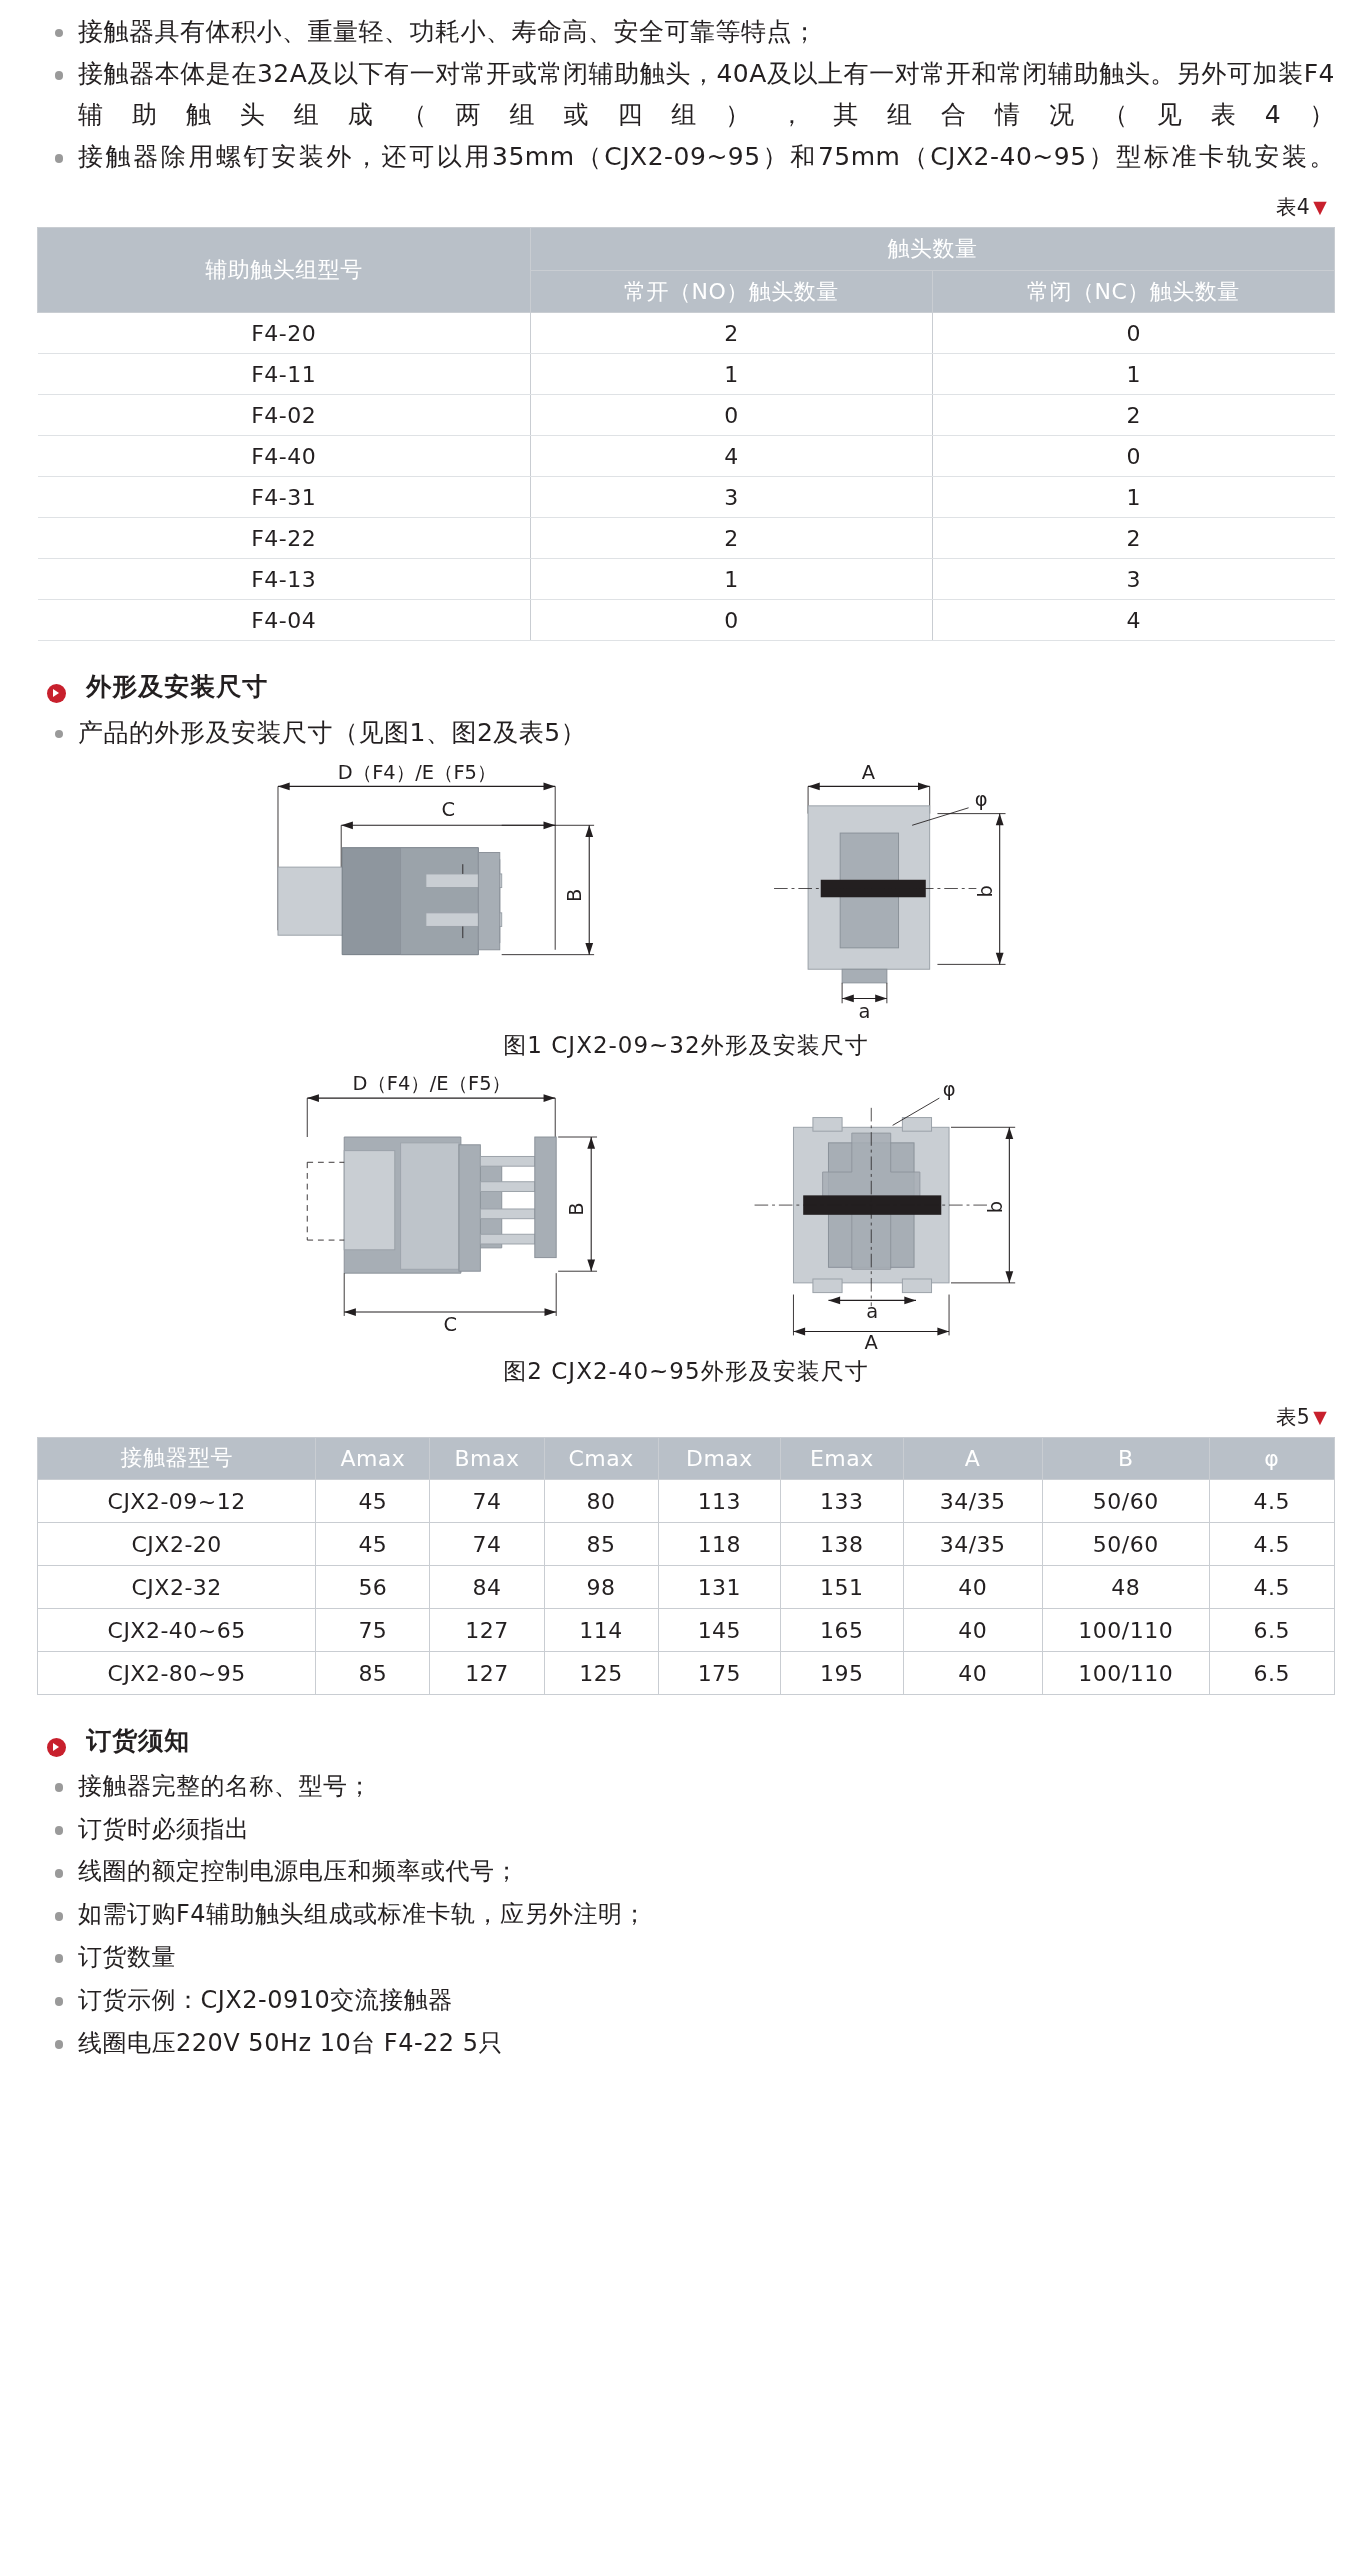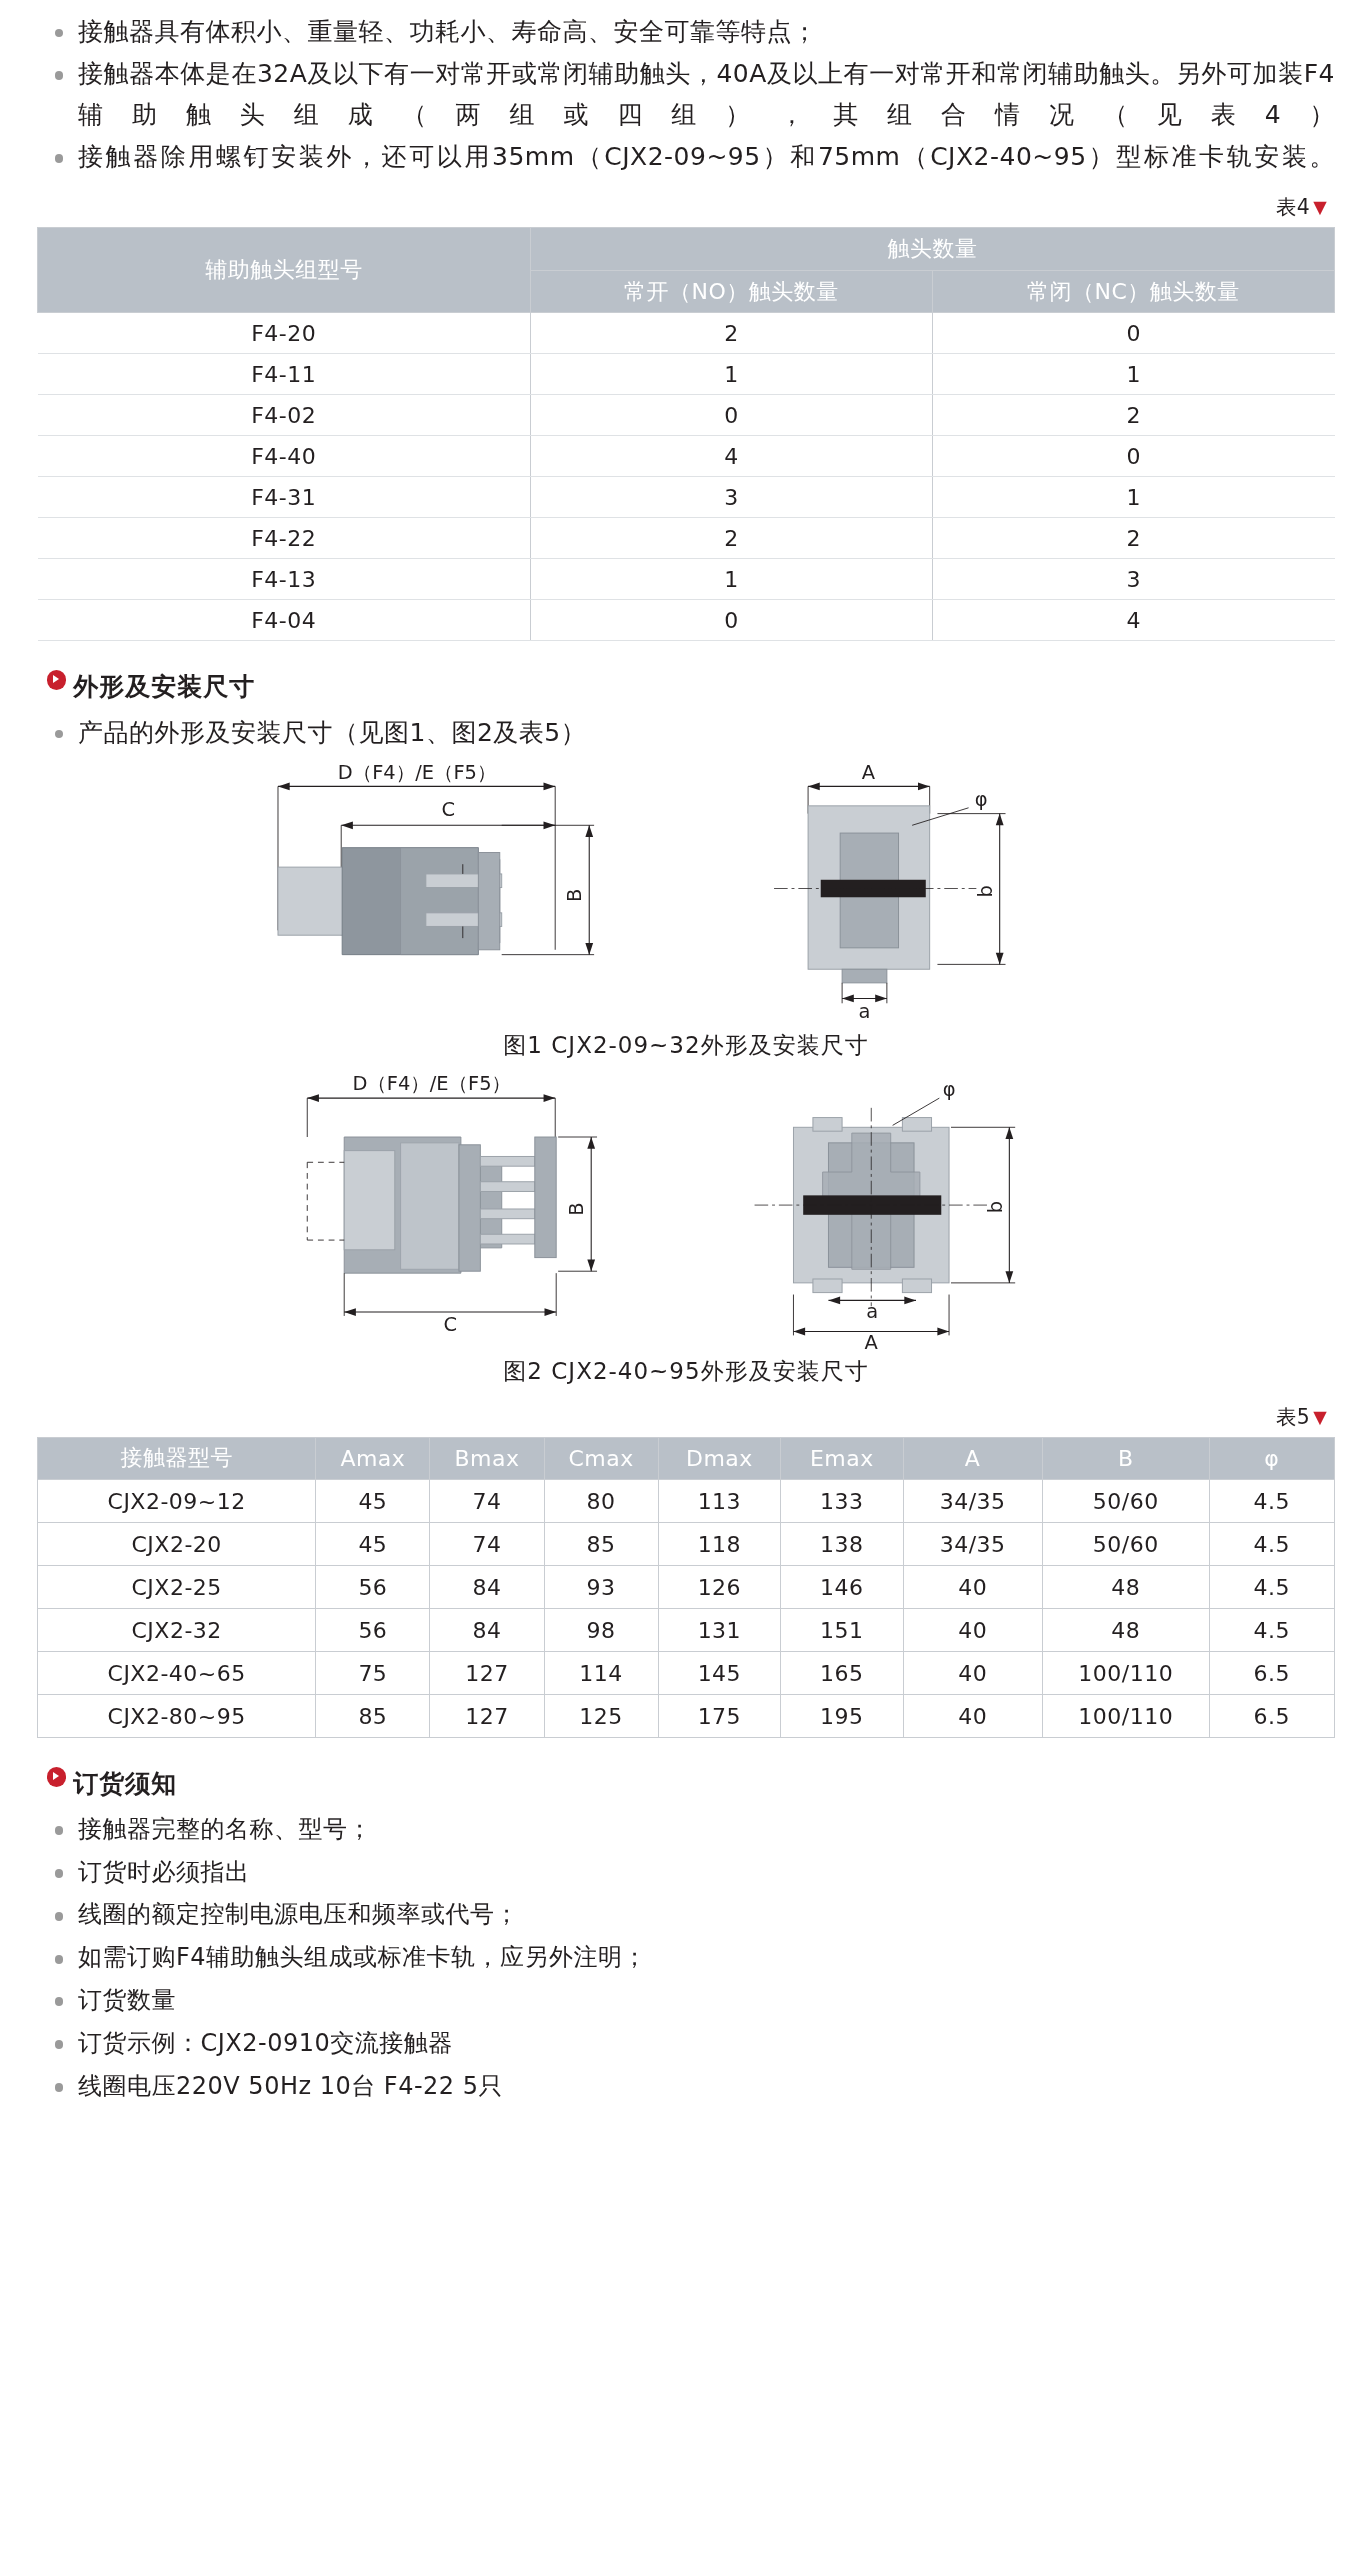--- a/index.html
+++ b/index.html
@@ -96,22 +96,22 @@
   table.doc tbody tr td.vline { border-left: 1px solid #c9cdd2; }
   table#t4 tbody td { border-top: 1px solid #dfe2e5; border-bottom: 1px solid #dfe2e5; }
 
   table#t5 th, table#t5 td { border: 1px solid #c9cdd2; }
   table#t5 thead th { height: 41px; }
   table#t5 tbody td { height: 43px; }
 
   
   .section-h {
     display: flex;
-    align-items: flex-start;
-    gap: 7px;
+    align-items: flex-end;
+    gap: 20px;
     margin: 29px 0 9.7px 9.7px;
     font-size: 25px;
     font-weight: bold;
     color: #231f20;
     letter-spacing: 1px;
   }
   .section-h .dot {
     width: 19.5px; height: 19.5px;
     border-radius: 50%;
     background: #c8202d;
@@ -407,31 +407,20 @@
         <td>45</td>
         <td>74</td>
         <td>85</td>
         <td>118</td>
         <td>138</td>
         <td>34/35</td>
         <td>50/60</td>
         <td>4.5</td>
       </tr>
       <tr>
-        <td>CJX2-25</td>
-        <td>56</td>
-        <td>84</td>
-        <td>93</td>
-        <td>126</td>
-        <td>146</td>
-        <td>40</td>
-        <td>48</td>
-        <td>4.5</td>
-      </tr>
-      <tr>
         <td>CJX2-32</td>
         <td>56</td>
         <td>84</td>
         <td>98</td>
         <td>131</td>
         <td>151</td>
         <td>40</td>
         <td>48</td>
         <td>4.5</td>
       </tr>

